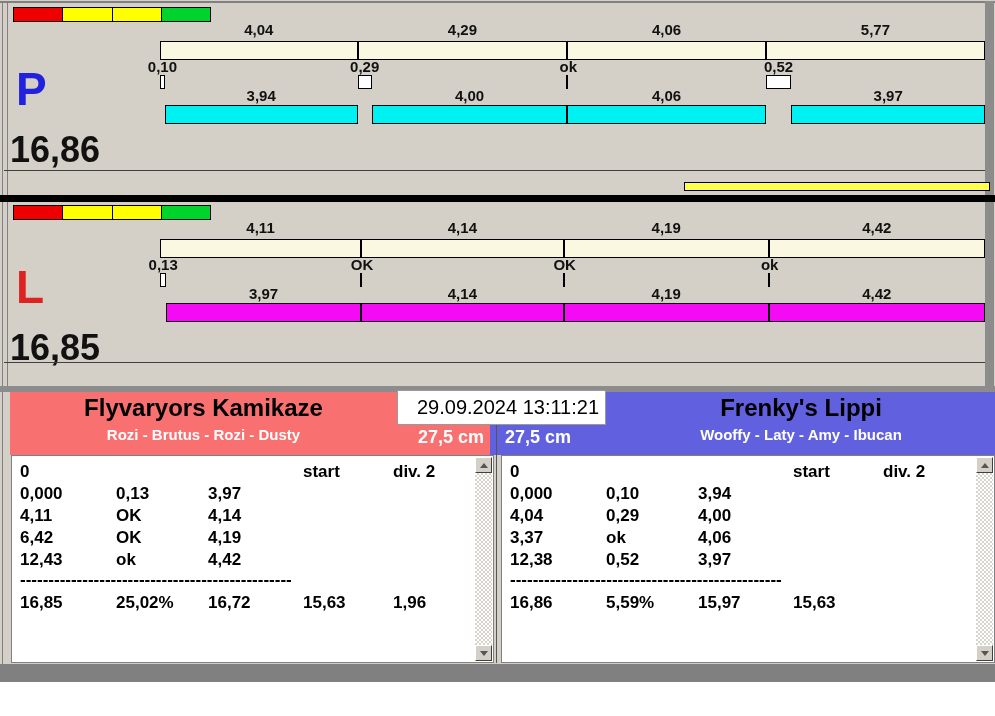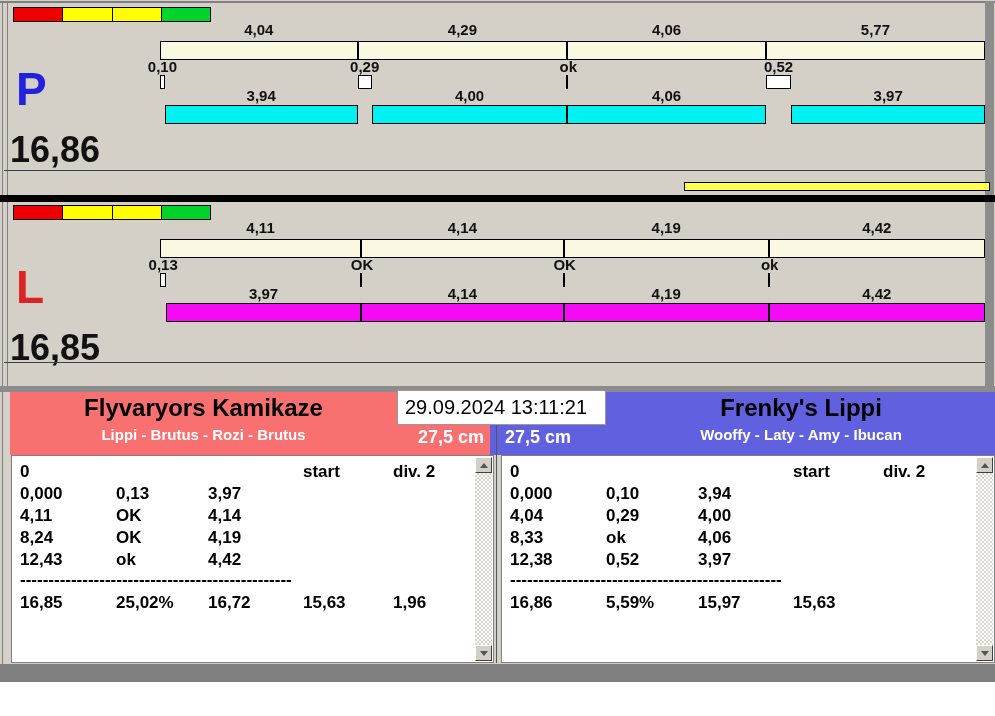--- a/index.html
+++ b/index.html
@@ -23,21 +23,21 @@
   .yellow-progress{position:absolute;left:684px;top:182px;width:304px;height:7px;background:#FFFF4F;border:1px solid #000;}
   .gray-strip{position:absolute;left:0;top:386px;width:995px;height:6px;background:#8C8C8C;}
   .bottom-strip{position:absolute;left:0;top:664px;width:995px;height:18px;background:#808080;}
   .panel-header{position:absolute;top:392px;height:63px;}
   .hdr-inner{position:absolute;top:0;height:63px;text-align:center;}
   .team{margin-top:4px;font-size:24px;font-weight:bold;color:#000;line-height:24px;}
   .dogs{margin-top:6px;font-size:15px;font-weight:bold;color:#fff;line-height:17px;}
   .hclass{position:absolute;top:427px;font-size:18px;font-weight:bold;color:#fff;z-index:3;white-space:nowrap;}
   .date-box{position:absolute;left:397px;top:390px;width:209px;height:35px;background:#fff;
             border:1px solid #9a9a9a;box-sizing:border-box;z-index:4;font-size:20px;color:#000;
-            line-height:32px;padding-left:7px;white-space:nowrap;}
+            line-height:32px;padding-left:19px;white-space:nowrap;}
   .tbl-box{position:absolute;top:455px;height:208px;background:#fff;border:1px solid #808080;box-sizing:border-box;}
   .tbl{position:absolute;left:0;top:0;right:18px;bottom:0;font-size:17px;font-weight:bold;color:#000;}
   .t-cell{position:absolute;white-space:nowrap;line-height:18px;}
   .sbar{position:absolute;top:1px;right:1px;width:17px;height:204px;
         background-color:#ECEAE4;
         background-image:repeating-conic-gradient(#d6d3ca 0% 25%, #ffffff 0% 50%);
         background-size:4px 4px;}
   .sb-btn{position:absolute;left:0;width:17px;height:16px;background:#D4D0C8;
           border:1px solid;border-color:#ffffff #404040 #404040 #ffffff;box-sizing:border-box;
           display:flex;align-items:center;justify-content:center;}
@@ -130,21 +130,21 @@
         <div class="lbl c" style="left: 816.859px; width: 120px; top: 85px;">4,42</div>
         <div class="bar" style="left: 768.719px; width: 216.281px; top: 102px; background: rgb(245, 10, 245);"></div>
       </section>
 
     <div class="thin-line" style="top:362px;"></div>
     <div class="gray-strip"></div>
 
     <div class="panel-header" id="phdr-0" style="left: 10px; width: 480px; background: rgb(248, 112, 112);">
       <div class="hdr-inner" style="left:0;width:387px;">
         <div class="team">Flyvaryors Kamikaze</div>
-        <div class="dogs">Lippi - Brutus - Rozi - Brutus</div>
+        <div class="dogs">Rozi - Brutus - Rozi - Dusty</div>
       </div>
     </div>
     <div class="panel-header" id="phdr-1" style="left: 490px; width: 505px; background: rgb(97, 97, 223);">
       <div class="hdr-inner" style="left:117px;width:388px;">
         <div class="team">Frenky's Lippi</div>
         <div class="dogs">Wooffy - Laty - Amy - Ibucan</div>
       </div>
     </div>
 
     <div class="date-box">29.09.2024 13:11:21</div>
@@ -157,21 +157,21 @@
       <div class="tbl" id="tbl-0">
           <div class="t-cell" style="left: 8px; top: 7px;">0</div>
           <div class="t-cell" style="left: 291px; top: 7px;">start</div>
           <div class="t-cell" style="left: 381px; top: 7px;">div. 2</div>
           <div class="t-cell" style="left: 8px; top: 29px;">0,000</div>
           <div class="t-cell" style="left: 104px; top: 29px;">0,13</div>
           <div class="t-cell" style="left: 196px; top: 29px;">3,97</div>
           <div class="t-cell" style="left: 8px; top: 51px;">4,11</div>
           <div class="t-cell" style="left: 104px; top: 51px;">OK</div>
           <div class="t-cell" style="left: 196px; top: 51px;">4,14</div>
-          <div class="t-cell" style="left: 8px; top: 73px;">8,24</div>
+          <div class="t-cell" style="left: 8px; top: 73px;">6,42</div>
           <div class="t-cell" style="left: 104px; top: 73px;">OK</div>
           <div class="t-cell" style="left: 196px; top: 73px;">4,19</div>
           <div class="t-cell" style="left: 8px; top: 95px;">12,43</div>
           <div class="t-cell" style="left: 104px; top: 95px;">ok</div>
           <div class="t-cell" style="left: 196px; top: 95px;">4,42</div>
           <div class="t-cell" style="left: 8px; top: 115px;">------------------------------------------------</div>
           <div class="t-cell" style="left: 8px; top: 138px;">16,85</div>
           <div class="t-cell" style="left: 104px; top: 138px;">25,02%</div>
           <div class="t-cell" style="left: 196px; top: 138px;">16,72</div>
           <div class="t-cell" style="left: 291px; top: 138px;">15,63</div>
@@ -190,21 +190,21 @@
       <div class="tbl" id="tbl-1">
           <div class="t-cell" style="left: 8px; top: 7px;">0</div>
           <div class="t-cell" style="left: 291px; top: 7px;">start</div>
           <div class="t-cell" style="left: 381px; top: 7px;">div. 2</div>
           <div class="t-cell" style="left: 8px; top: 29px;">0,000</div>
           <div class="t-cell" style="left: 104px; top: 29px;">0,10</div>
           <div class="t-cell" style="left: 196px; top: 29px;">3,94</div>
           <div class="t-cell" style="left: 8px; top: 51px;">4,04</div>
           <div class="t-cell" style="left: 104px; top: 51px;">0,29</div>
           <div class="t-cell" style="left: 196px; top: 51px;">4,00</div>
-          <div class="t-cell" style="left: 8px; top: 73px;">8,33</div>
+          <div class="t-cell" style="left: 8px; top: 73px;">3,37</div>
           <div class="t-cell" style="left: 104px; top: 73px;">ok</div>
           <div class="t-cell" style="left: 196px; top: 73px;">4,06</div>
           <div class="t-cell" style="left: 8px; top: 95px;">12,38</div>
           <div class="t-cell" style="left: 104px; top: 95px;">0,52</div>
           <div class="t-cell" style="left: 196px; top: 95px;">3,97</div>
           <div class="t-cell" style="left: 8px; top: 115px;">------------------------------------------------</div>
           <div class="t-cell" style="left: 8px; top: 138px;">16,86</div>
           <div class="t-cell" style="left: 104px; top: 138px;">5,59%</div>
           <div class="t-cell" style="left: 196px; top: 138px;">15,97</div>
           <div class="t-cell" style="left: 291px; top: 138px;">15,63</div>

